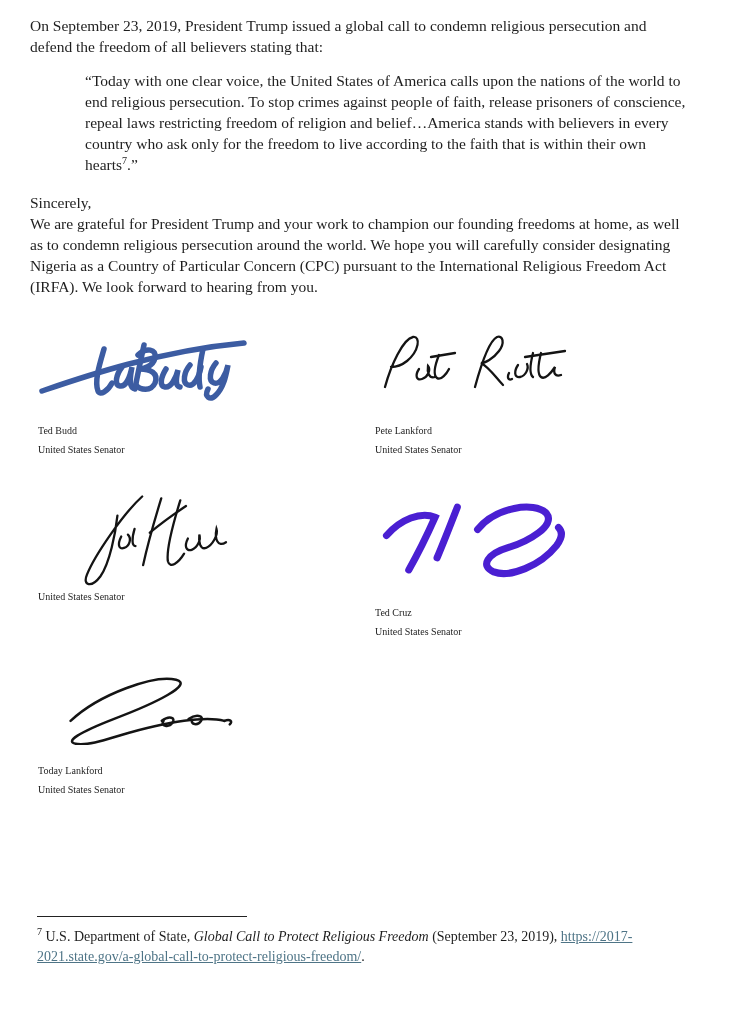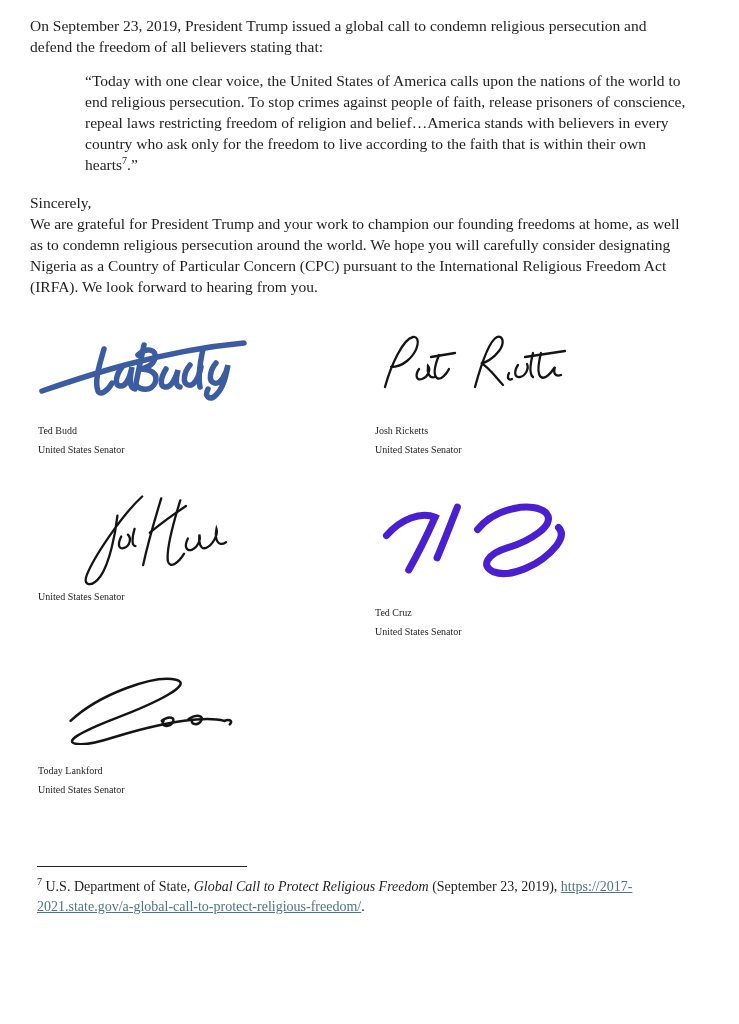--- a/index.html
+++ b/index.html
@@ -34,21 +34,21 @@
   .sig-art{display:flex;align-items:flex-end;}
   .sig-art.h1{height:82px;}
   .sig-art.h2{height:102px;}
   .sig-art.h3{height:78px;}
   .sig-art svg{display:block;}
   .sig-name,.sig-title{font-size:10px;line-height:19px;}
   .sig-name{margin-top:16px;}
   .footnote{
     position:absolute;
     left:37px;
-    top:866px;
+    top:916px;
     width:676px;
     font-size:14px;
     line-height:19.5px;
   }
   .fn-rule{
     width:210px;
     border:0;
     border-top:1.5px solid #222222;
     margin:0 0 10px 0;
   }
@@ -114,21 +114,21 @@
               <path d="M56,30 L80,26"></path>
               <path d="M100,60 C106,38 114,14 122,10 C128,8 130,16 124,24 C118,32 110,36 106,36 C114,40 122,52 128,58"></path>
               <path d="M134,46 C132,50 133,54 137,52"></path>
               <path d="M143,38 C139,44 139,51 145,50 C151,49 154,41 152,37"></path>
               <path d="M158,26 C155,38 154,47 158,50"></path>
               <path d="M166,26 C163,38 162,47 166,50 C170,53 176,46 180,40 C178,46 180,50 186,48"></path>
               <path d="M150,30 L190,24"></path>
             </g>
           </svg>
         </div>
-        <div class="sig-name">Josh Ricketts</div>
+        <div class="sig-name">Pete Lankford</div>
         <div class="sig-title">United States Senator</div>
       </div>
     </div>
 
     <div class="sig-row">
       <div class="sig-cell">
         <div class="sig-art h2" style="padding-left:18px;">
           <svg width="180" height="100" viewBox="0 0 180 105" fill="none" color="#141414">
             <g stroke="currentColor" stroke-width="2.4" stroke-linecap="round" fill="none">
               <path d="M86,10 C66,28 36,72 28,92 C23,104 33,106 42,94 C52,80 58,48 60,30"></path>

